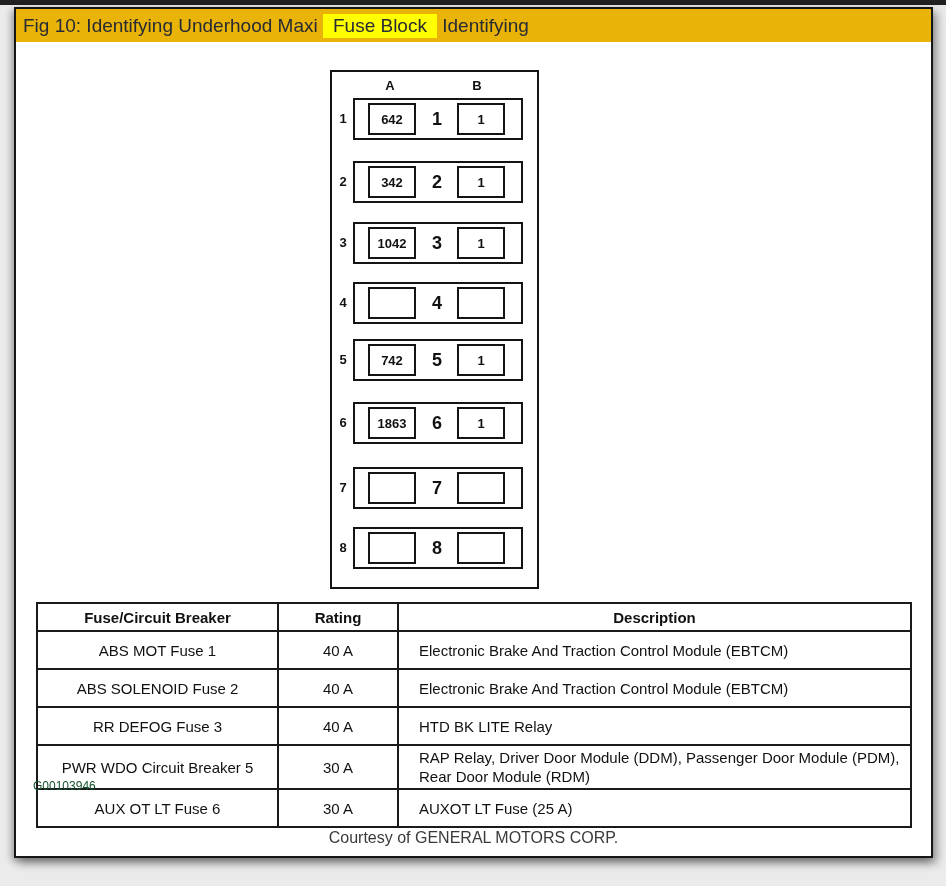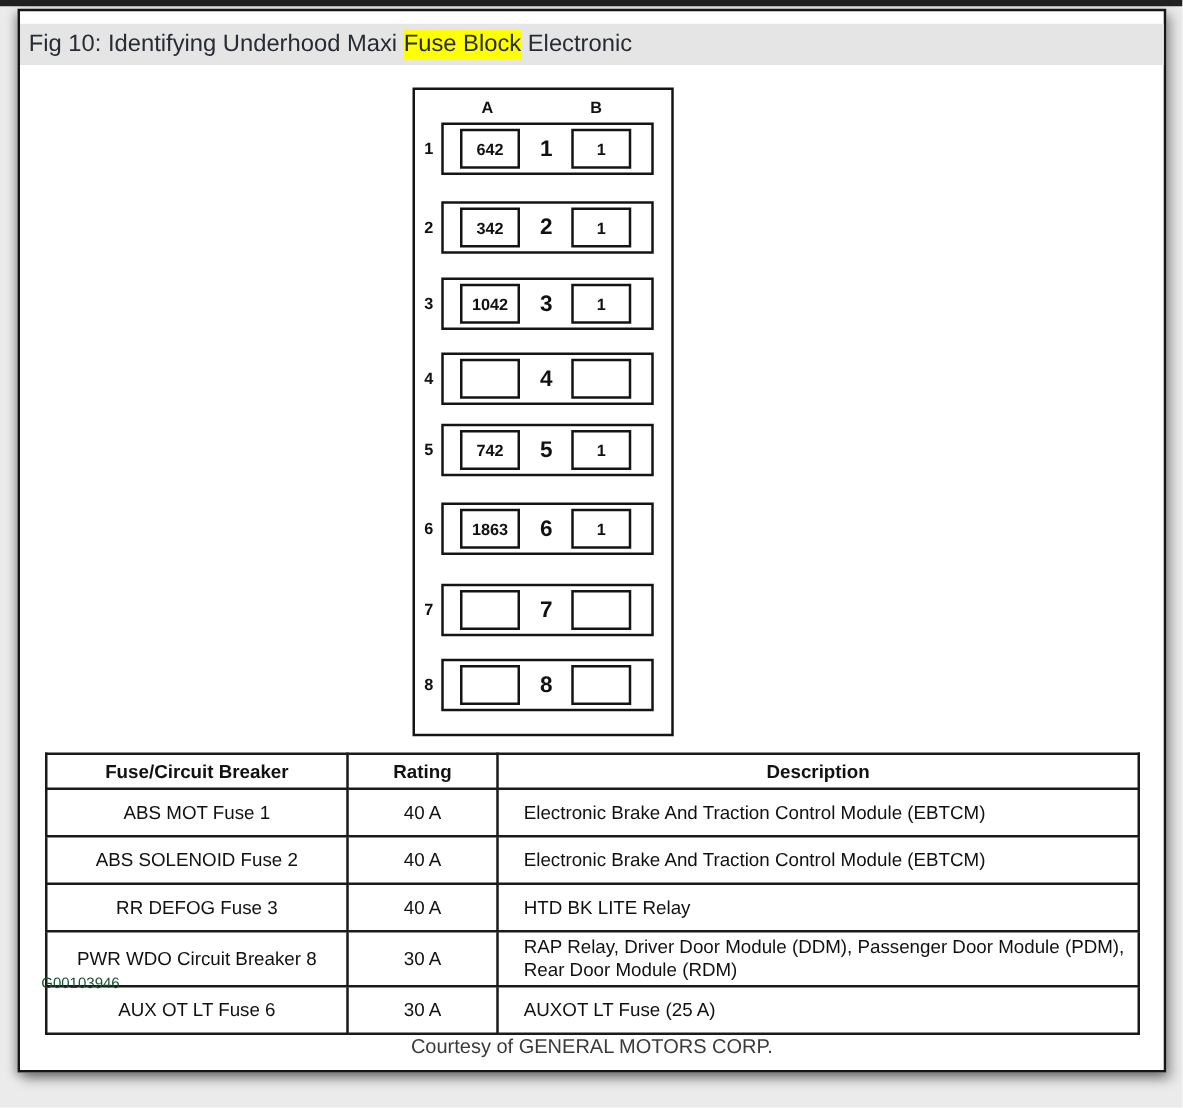--- a/index.html
+++ b/index.html
@@ -11,26 +11,26 @@
   .top-strip {
     position:absolute; left:0; top:0; width:946px; height:5px;
     background:#212121;
   }
   .card {
     position:absolute; left:14px; top:7px; width:919px; height:851px;
     background:#ffffff; border:2px solid #161616;
     box-shadow:-3px 3px 7px rgba(0,0,0,0.28), 4px 5px 9px rgba(0,0,0,0.38);
   }
   .title-bar {
-    position:absolute; left:0; top:10px; width:100%; height:33px;
-    background:#e5e5e5; display:flex; align-items:center;
+    position:absolute; left:0; top:0; width:100%; height:33px;
+    background:#eab308; display:flex; align-items:center;
     padding-left:7px; font-size:19px; color:#272b33;
   }
   .title-bar span { white-space:pre; }
-  .hl { background:#ffff00; padding:1px 0; }
+  .hl { background:#ffff00; padding:1px 10px; }
 
   
   .diagram {
     position:absolute; left:314px; top:61px; width:209px; height:519px;
     border:2px solid #141414;
   }
   .col-label {
     position:absolute; top:6px; width:24px; text-align:center;
     font-size:13px; font-weight:bold; color:#111;
   }
@@ -87,21 +87,21 @@
 <body>
 
 <div class="page">
   <div class="top-strip"></div>
 
   <div class="card">
 
     <div class="title-bar">
       <span>Fig 10: Identifying Underhood Maxi </span>
         <span class="hl">Fuse Block</span>
-        <span> Electronic</span>
+        <span> Identifying</span>
     </div>
 
     <div class="diagram">
       <div class="col-label col-a">A</div>
       <div class="col-label col-b">B</div>
       <div id="diagram-rows">
           <div class="fuse-row" style="top: 26px;">
             <div class="row-label">1</div>
             <div class="row-rect">
               <div class="slot slot-a">642</div>
@@ -191,21 +191,21 @@
             <td class="c0">ABS SOLENOID Fuse 2</td>
             <td class="c1">40 A</td>
             <td class="c2">Electronic Brake And Traction Control Module (EBTCM)</td>
           </tr>
           <tr>
             <td class="c0">RR DEFOG Fuse 3</td>
             <td class="c1">40 A</td>
             <td class="c2">HTD BK LITE Relay</td>
           </tr>
           <tr>
-            <td class="c0">PWR WDO Circuit Breaker 8</td>
+            <td class="c0">PWR WDO Circuit Breaker 5</td>
             <td class="c1">30 A</td>
             <td class="c2">RAP Relay, Driver Door Module (DDM), Passenger Door Module (PDM), Rear Door Module (RDM)</td>
           </tr>
           <tr>
             <td class="c0">AUX OT LT Fuse 6</td>
             <td class="c1">30 A</td>
             <td class="c2">AUXOT LT Fuse (25 A)</td>
           </tr>
         </tbody>
     </table>

